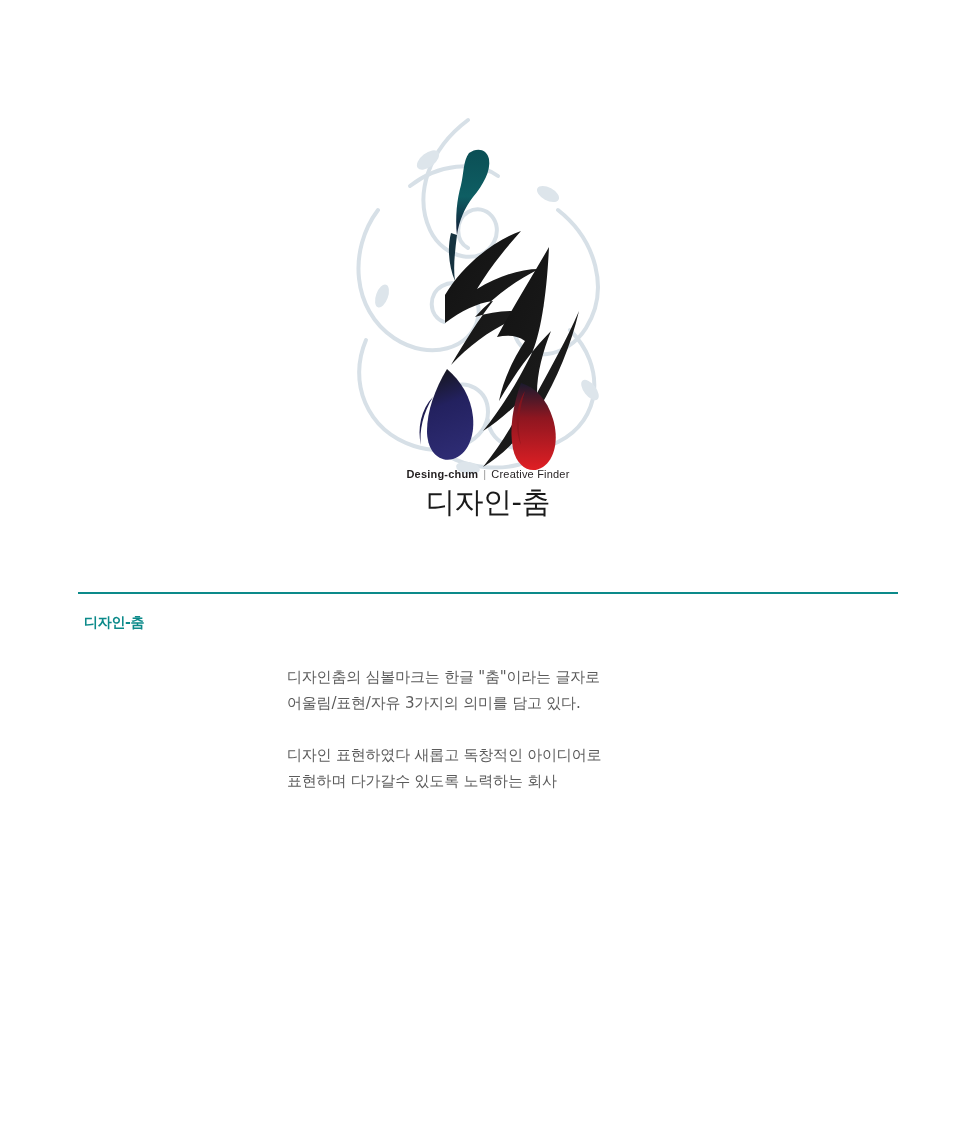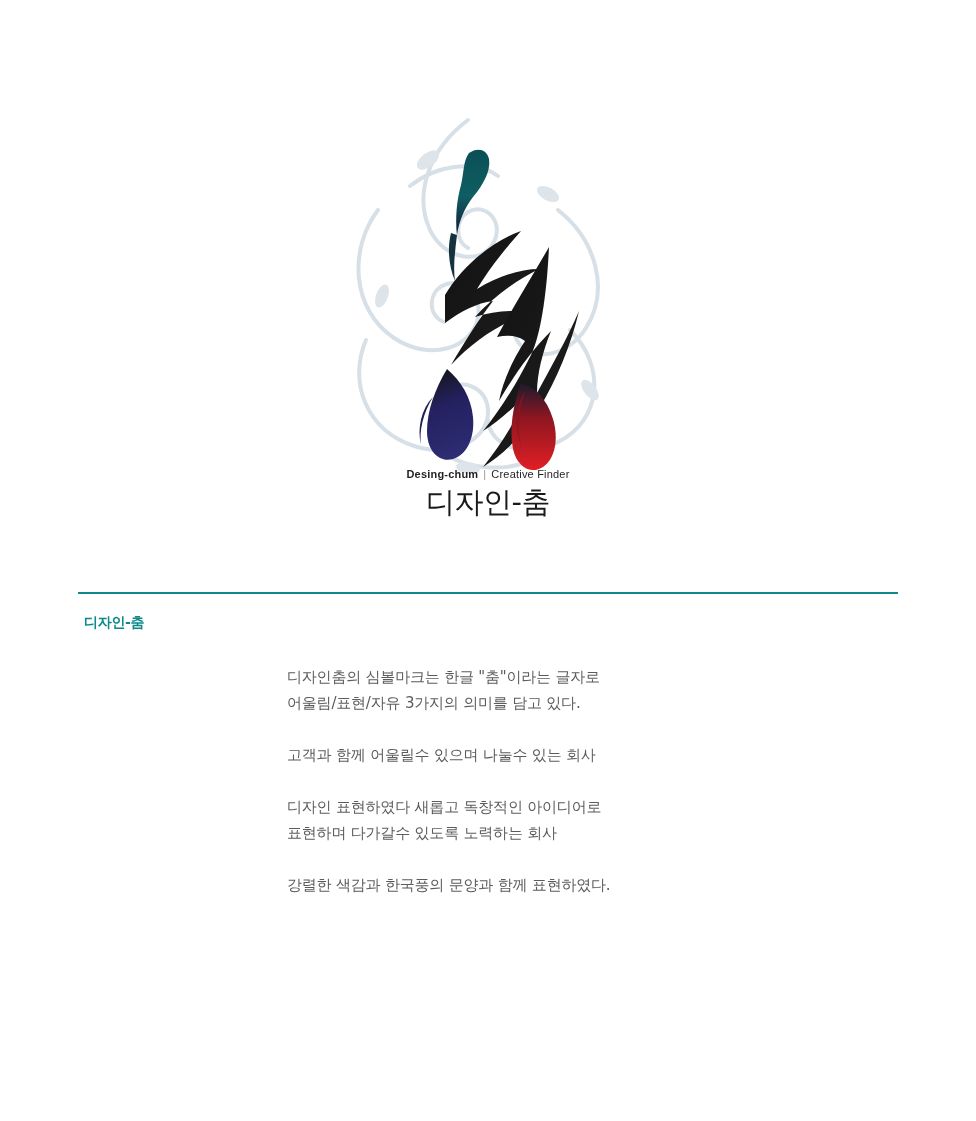--- a/index.html
+++ b/index.html
@@ -221,17 +221,15 @@
 
 <div class="divider"></div>
 
 <div class="section-head">
   <div class="section-sub">디자인-춤</div>
 </div>
 
 <div class="body-copy">
   <p class="para">디자인춤의 심볼마크는 한글 "춤"이라는 글자로
 어울림/표현/자유 3가지의 의미를 담고 있다.</p>
-  <p class="para">고객과 함께 어울릴수 있으며 나눌수 있는 회사</p>
   <p class="para">디자인 표현하였다 새롭고 독창적인 아이디어로
 표현하며 다가갈수 있도록 노력하는 회사</p>
-  <p class="para">강렬한 색감과 한국풍의 문양과 함께 표현하였다.</p>
 </div>
 
 </body></html>

